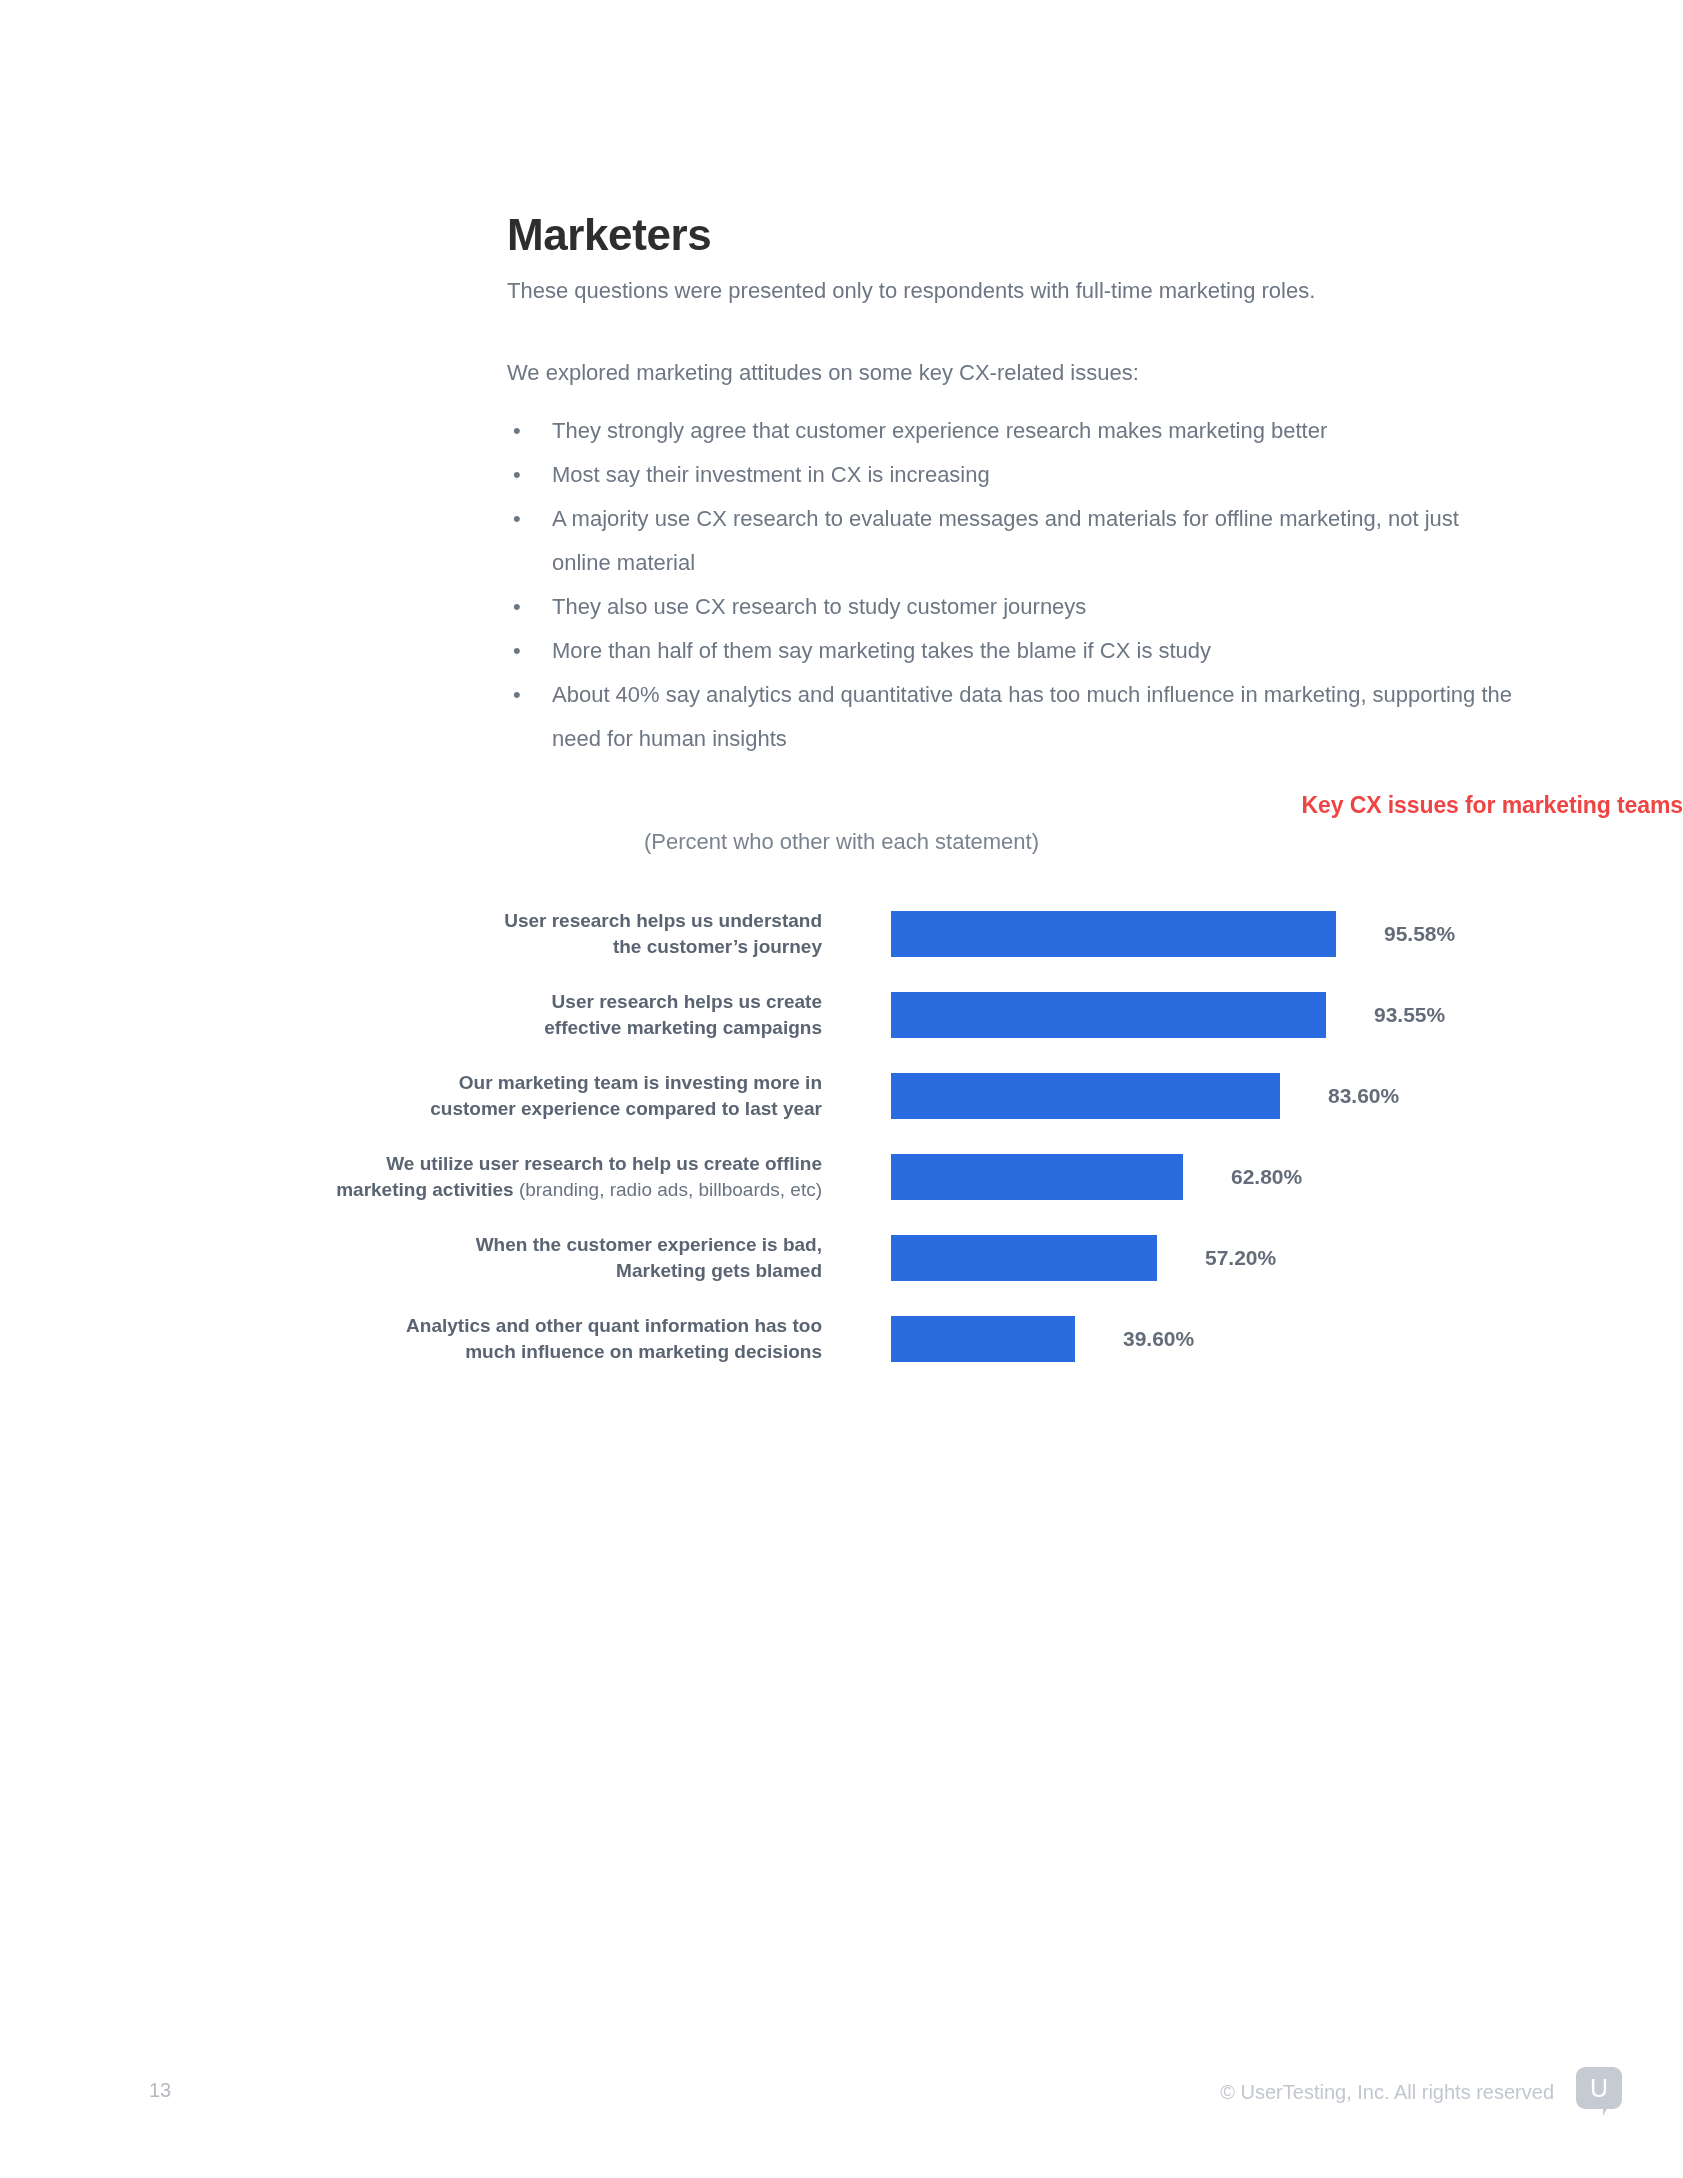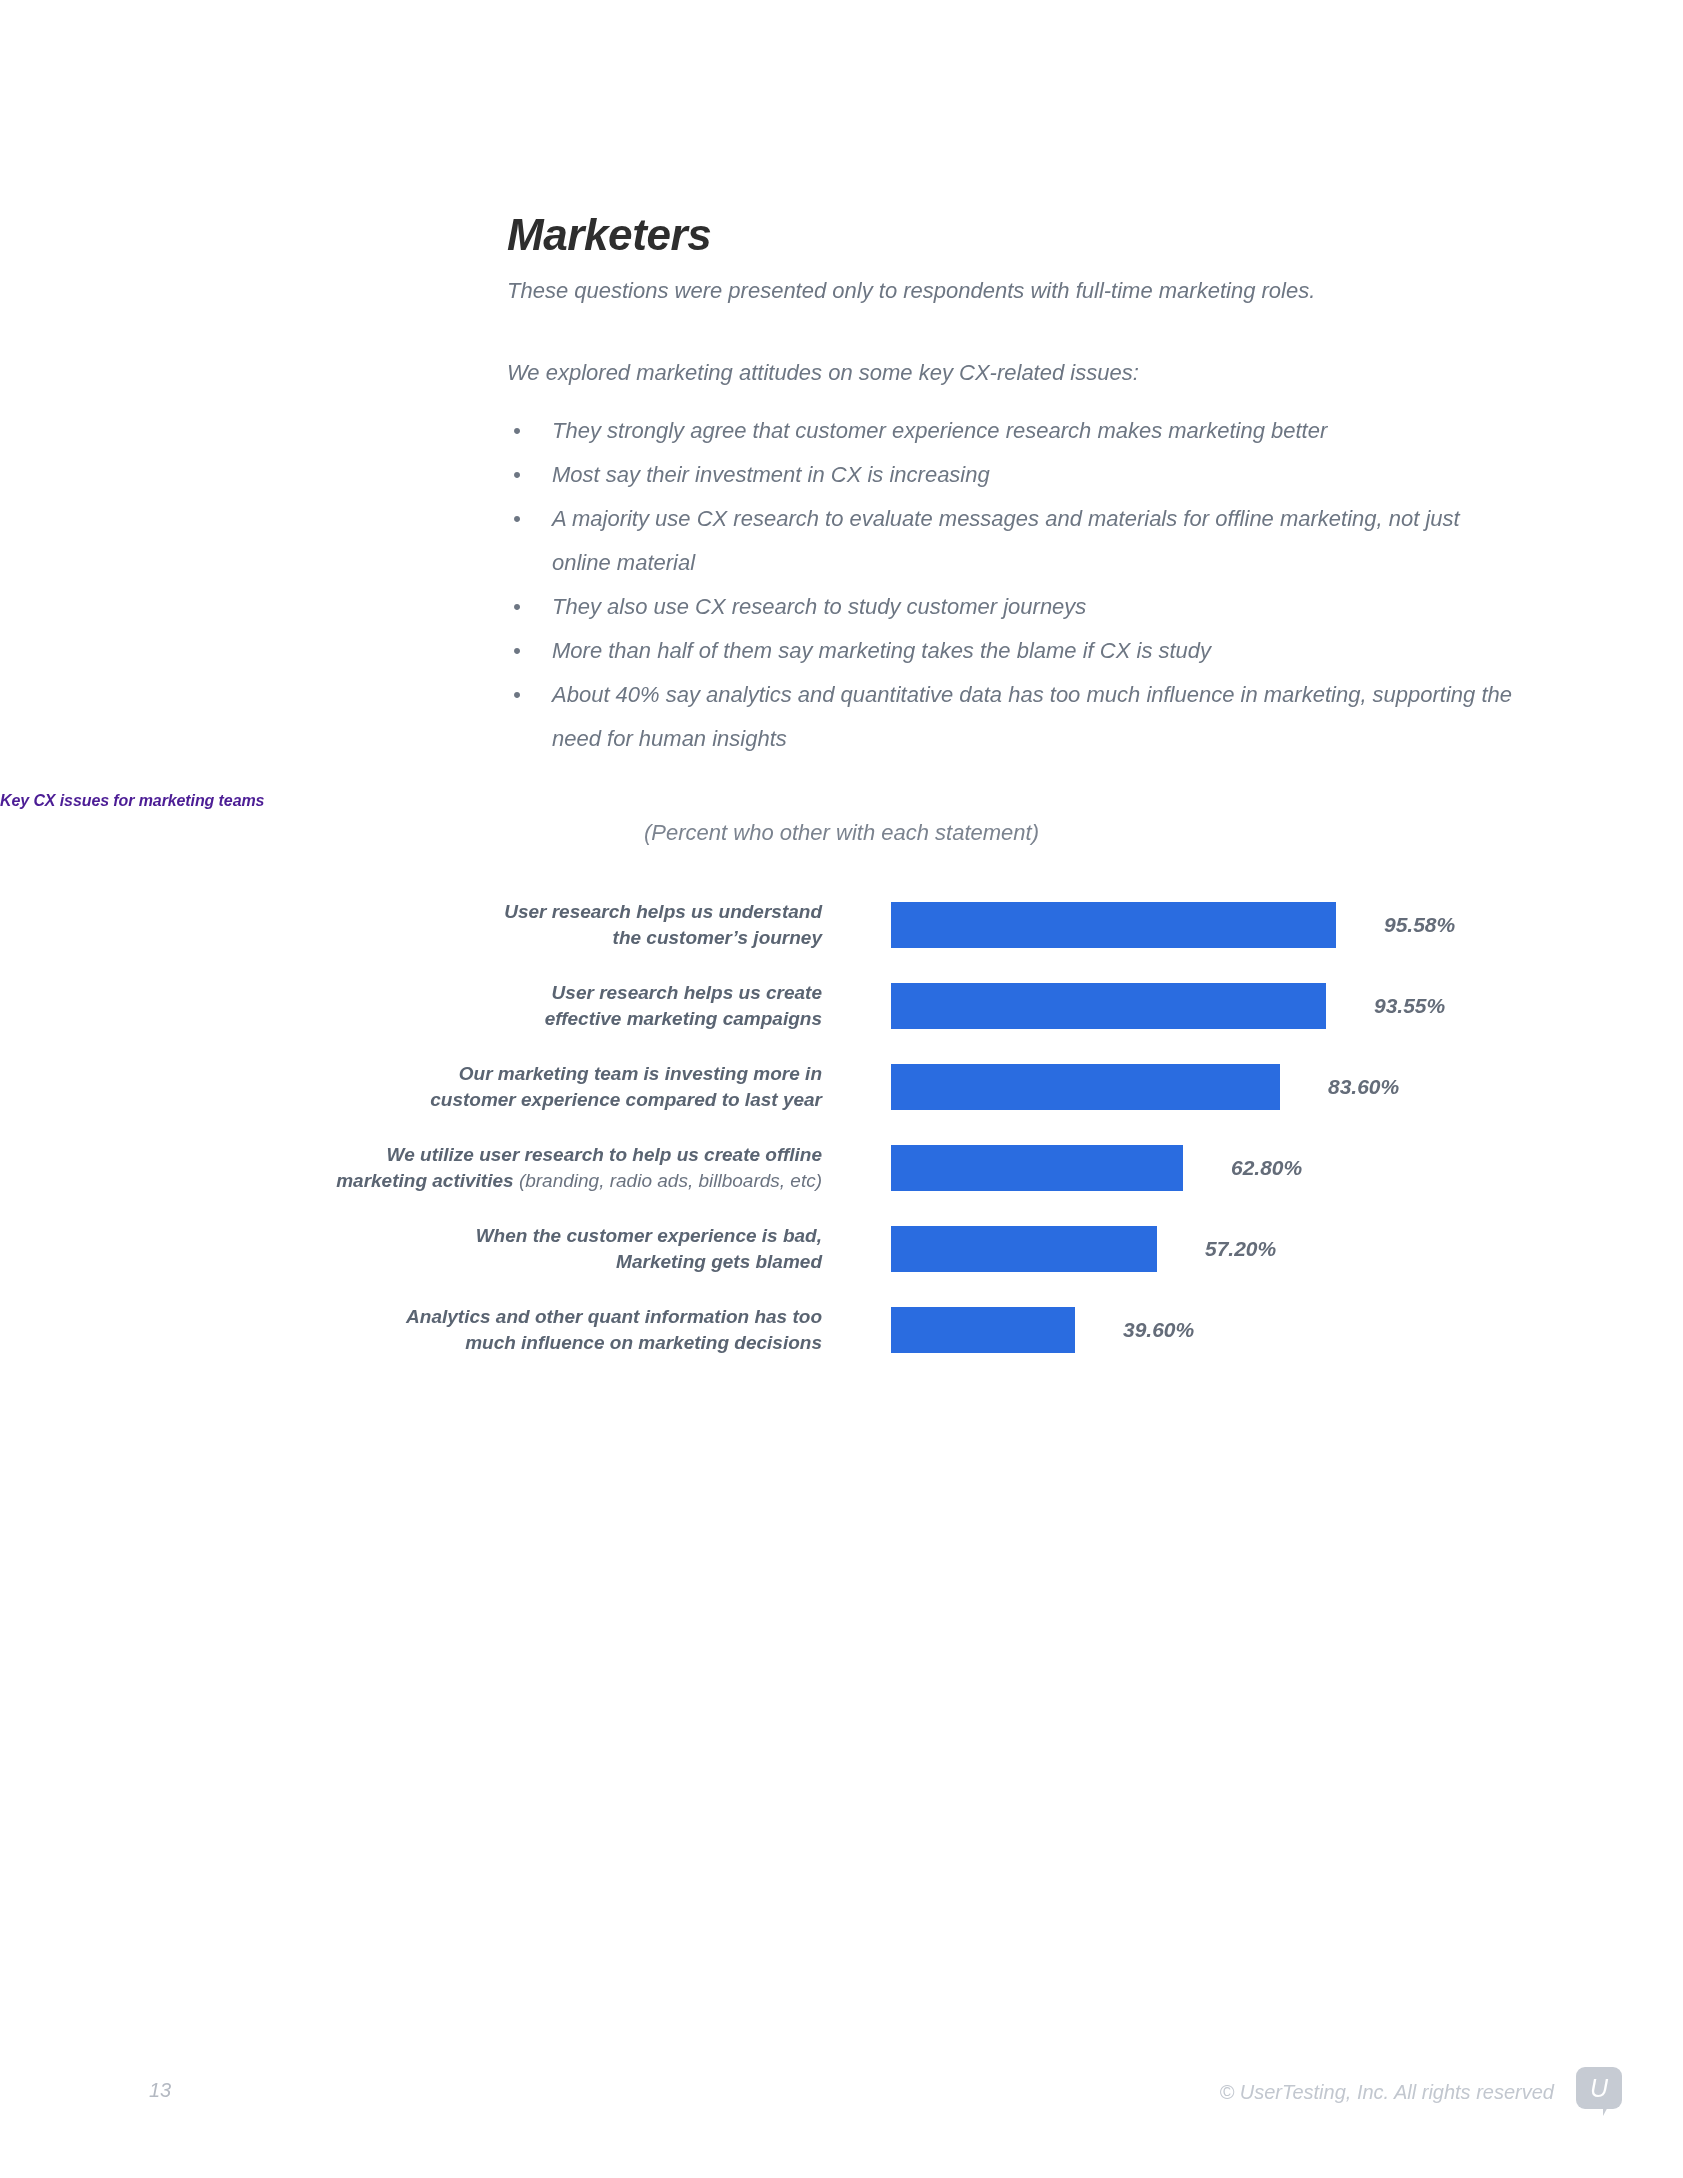--- a/index.html
+++ b/index.html
@@ -2,21 +2,21 @@
 <html><head>
 <meta charset="utf-8">
 <style>
   * { margin:0; padding:0; box-sizing:border-box; }
   html, body {
     width:1683px; height:2178px;
     background:#ffffff;
     font-family:"Liberation Sans", sans-serif;
     -webkit-font-smoothing:antialiased;
   }
-  .page { position:relative; width:1683px; height:2178px; background:#fff; overflow:hidden;font-style:italic; }
+  .page { position:relative; width:1683px; height:2178px; background:#fff; overflow:hidden; }
 
   
   .content { position:absolute; left:507px; top:210px; width:1010px; }
 
   .page-title {
     font-size:44px; font-weight:700; color:#2e2e2e;
     letter-spacing:-0.4px; line-height:1.12;
   }
   .subtitle {
     margin-top:16px;
@@ -35,22 +35,22 @@
     margin-bottom:0px;
   }
   .bullet .dot {
     position:absolute; left:6px; top:0;
     font-size:22px; color:#6d7683; line-height:44px;
   }
 
   
   .chart { position:absolute; left:0; top:792px; width:1683px; }
   .chart-title {
-    text-align:left;
-    font-size:16px; font-weight:700; color:#4c1d95;
+    text-align:right;
+    font-size:23px; font-weight:700; color:#ef4444;
     letter-spacing:-0.1px;
   }
   .chart-sub {
     margin-top:10px;
     text-align:center;
     font-size:22px; font-weight:400; color:#7b838f;
   }
   .rows { margin-top:38px; position:relative;padding-left:32px; }
   .row {
     position:relative;

